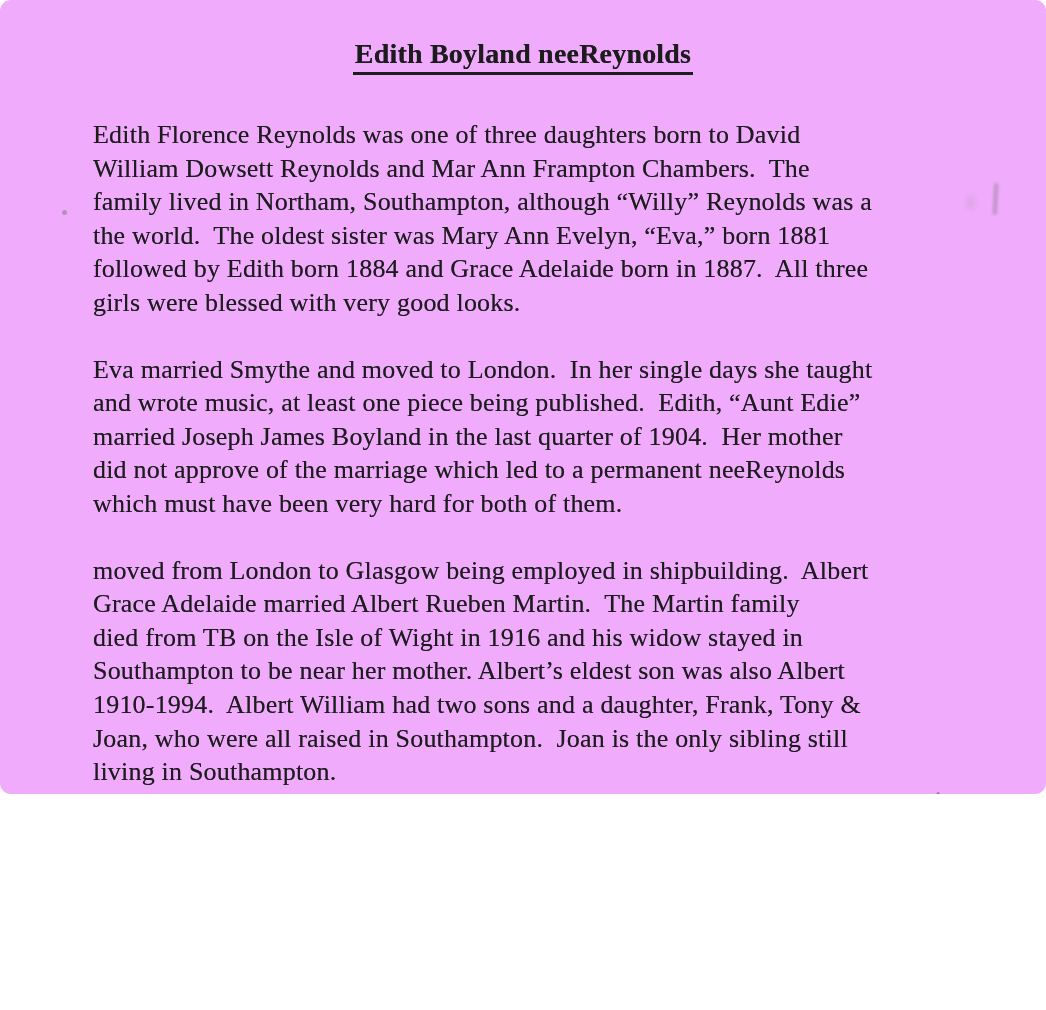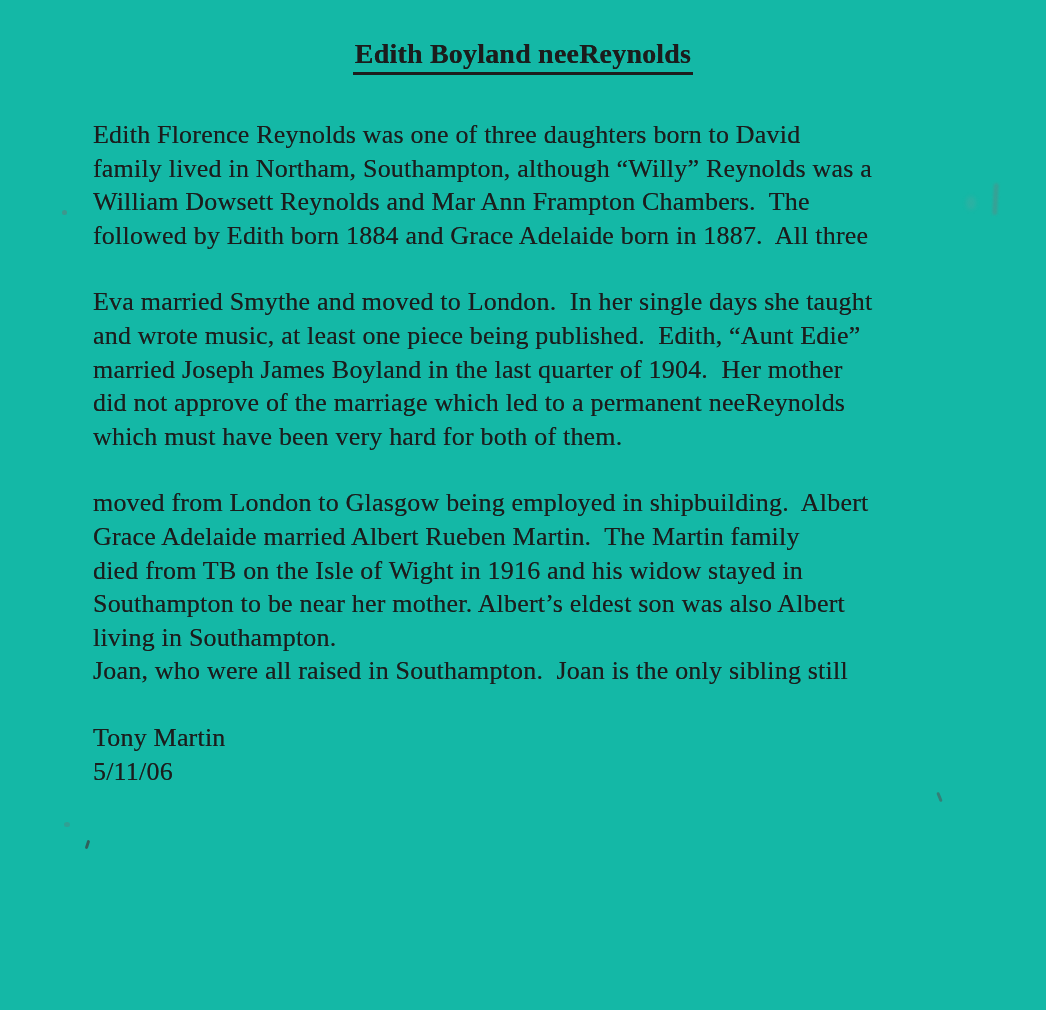--- a/index.html
+++ b/index.html
@@ -3,25 +3,26 @@
 <meta charset="utf-8">
 <style>
   html, body {
     margin: 0;
     padding: 0;
     background: #ffffff;
   }
   .scan-page {
     position: relative;
     width: 1046px;
-    height: 1010px;
-    background: #14b8a6;
+    height: 794px;
+    background: #f0abfc;
     overflow: hidden;
     font-family: "Liberation Serif", "DejaVu Serif", serif;
     color: #1c1c1c;
+    border-radius: 11px;
   }
   .doc-title {
     position: absolute;
     top: 38px;
     left: 0;
     width: 100%;
     text-align: center;
     font-size: 28px;
     font-weight: bold;
     letter-spacing: 0.2px;
@@ -68,40 +69,43 @@
 <div class="scan-page">
 
   <div class="doc-title">
     <span class="title-text">Edith Boyland neeReynolds</span>
   </div>
 
   <div class="doc-body">
 
     <div class="paragraph">
       <div class="line">Edith Florence Reynolds was one of three daughters born to David</div>
+      <div class="line">William Dowsett Reynolds and Mar Ann Frampton Chambers.  The</div>
       <div class="line">family lived in Northam, Southampton, although “Willy” Reynolds was a</div>
-      <div class="line">William Dowsett Reynolds and Mar Ann Frampton Chambers.  The</div>
+      <div class="line">the world.  The oldest sister was Mary Ann Evelyn, “Eva,” born 1881</div>
       <div class="line">followed by Edith born 1884 and Grace Adelaide born in 1887.  All three</div>
+      <div class="line">girls were blessed with very good looks.</div>
     </div>
 
     <div class="paragraph">
       <div class="line">Eva married Smythe and moved to London.  In her single days she taught</div>
       <div class="line">and wrote music, at least one piece being published.  Edith, “Aunt Edie”</div>
       <div class="line">married Joseph James Boyland in the last quarter of 1904.  Her mother</div>
       <div class="line">did not approve of the marriage which led to a permanent neeReynolds</div>
       <div class="line">which must have been very hard for both of them.</div>
     </div>
 
     <div class="paragraph">
       <div class="line">moved from London to Glasgow being employed in shipbuilding.  Albert</div>
       <div class="line">Grace Adelaide married Albert Rueben Martin.  The Martin family</div>
       <div class="line">died from TB on the Isle of Wight in 1916 and his widow stayed in</div>
       <div class="line">Southampton to be near her mother. Albert’s eldest son was also Albert</div>
+      <div class="line">1910-1994.  Albert William had two sons and a daughter, Frank, Tony &amp;</div>
+      <div class="line">Joan, who were all raised in Southampton.  Joan is the only sibling still</div>
       <div class="line">living in Southampton.</div>
-      <div class="line">Joan, who were all raised in Southampton.  Joan is the only sibling still</div>
     </div>
 
     <div class="signature-block">
       <div class="line">Tony Martin</div>
       <div class="line">5/11/06</div>
     </div>
 
   </div>
 
   <div class="artifact speck-1"></div>

